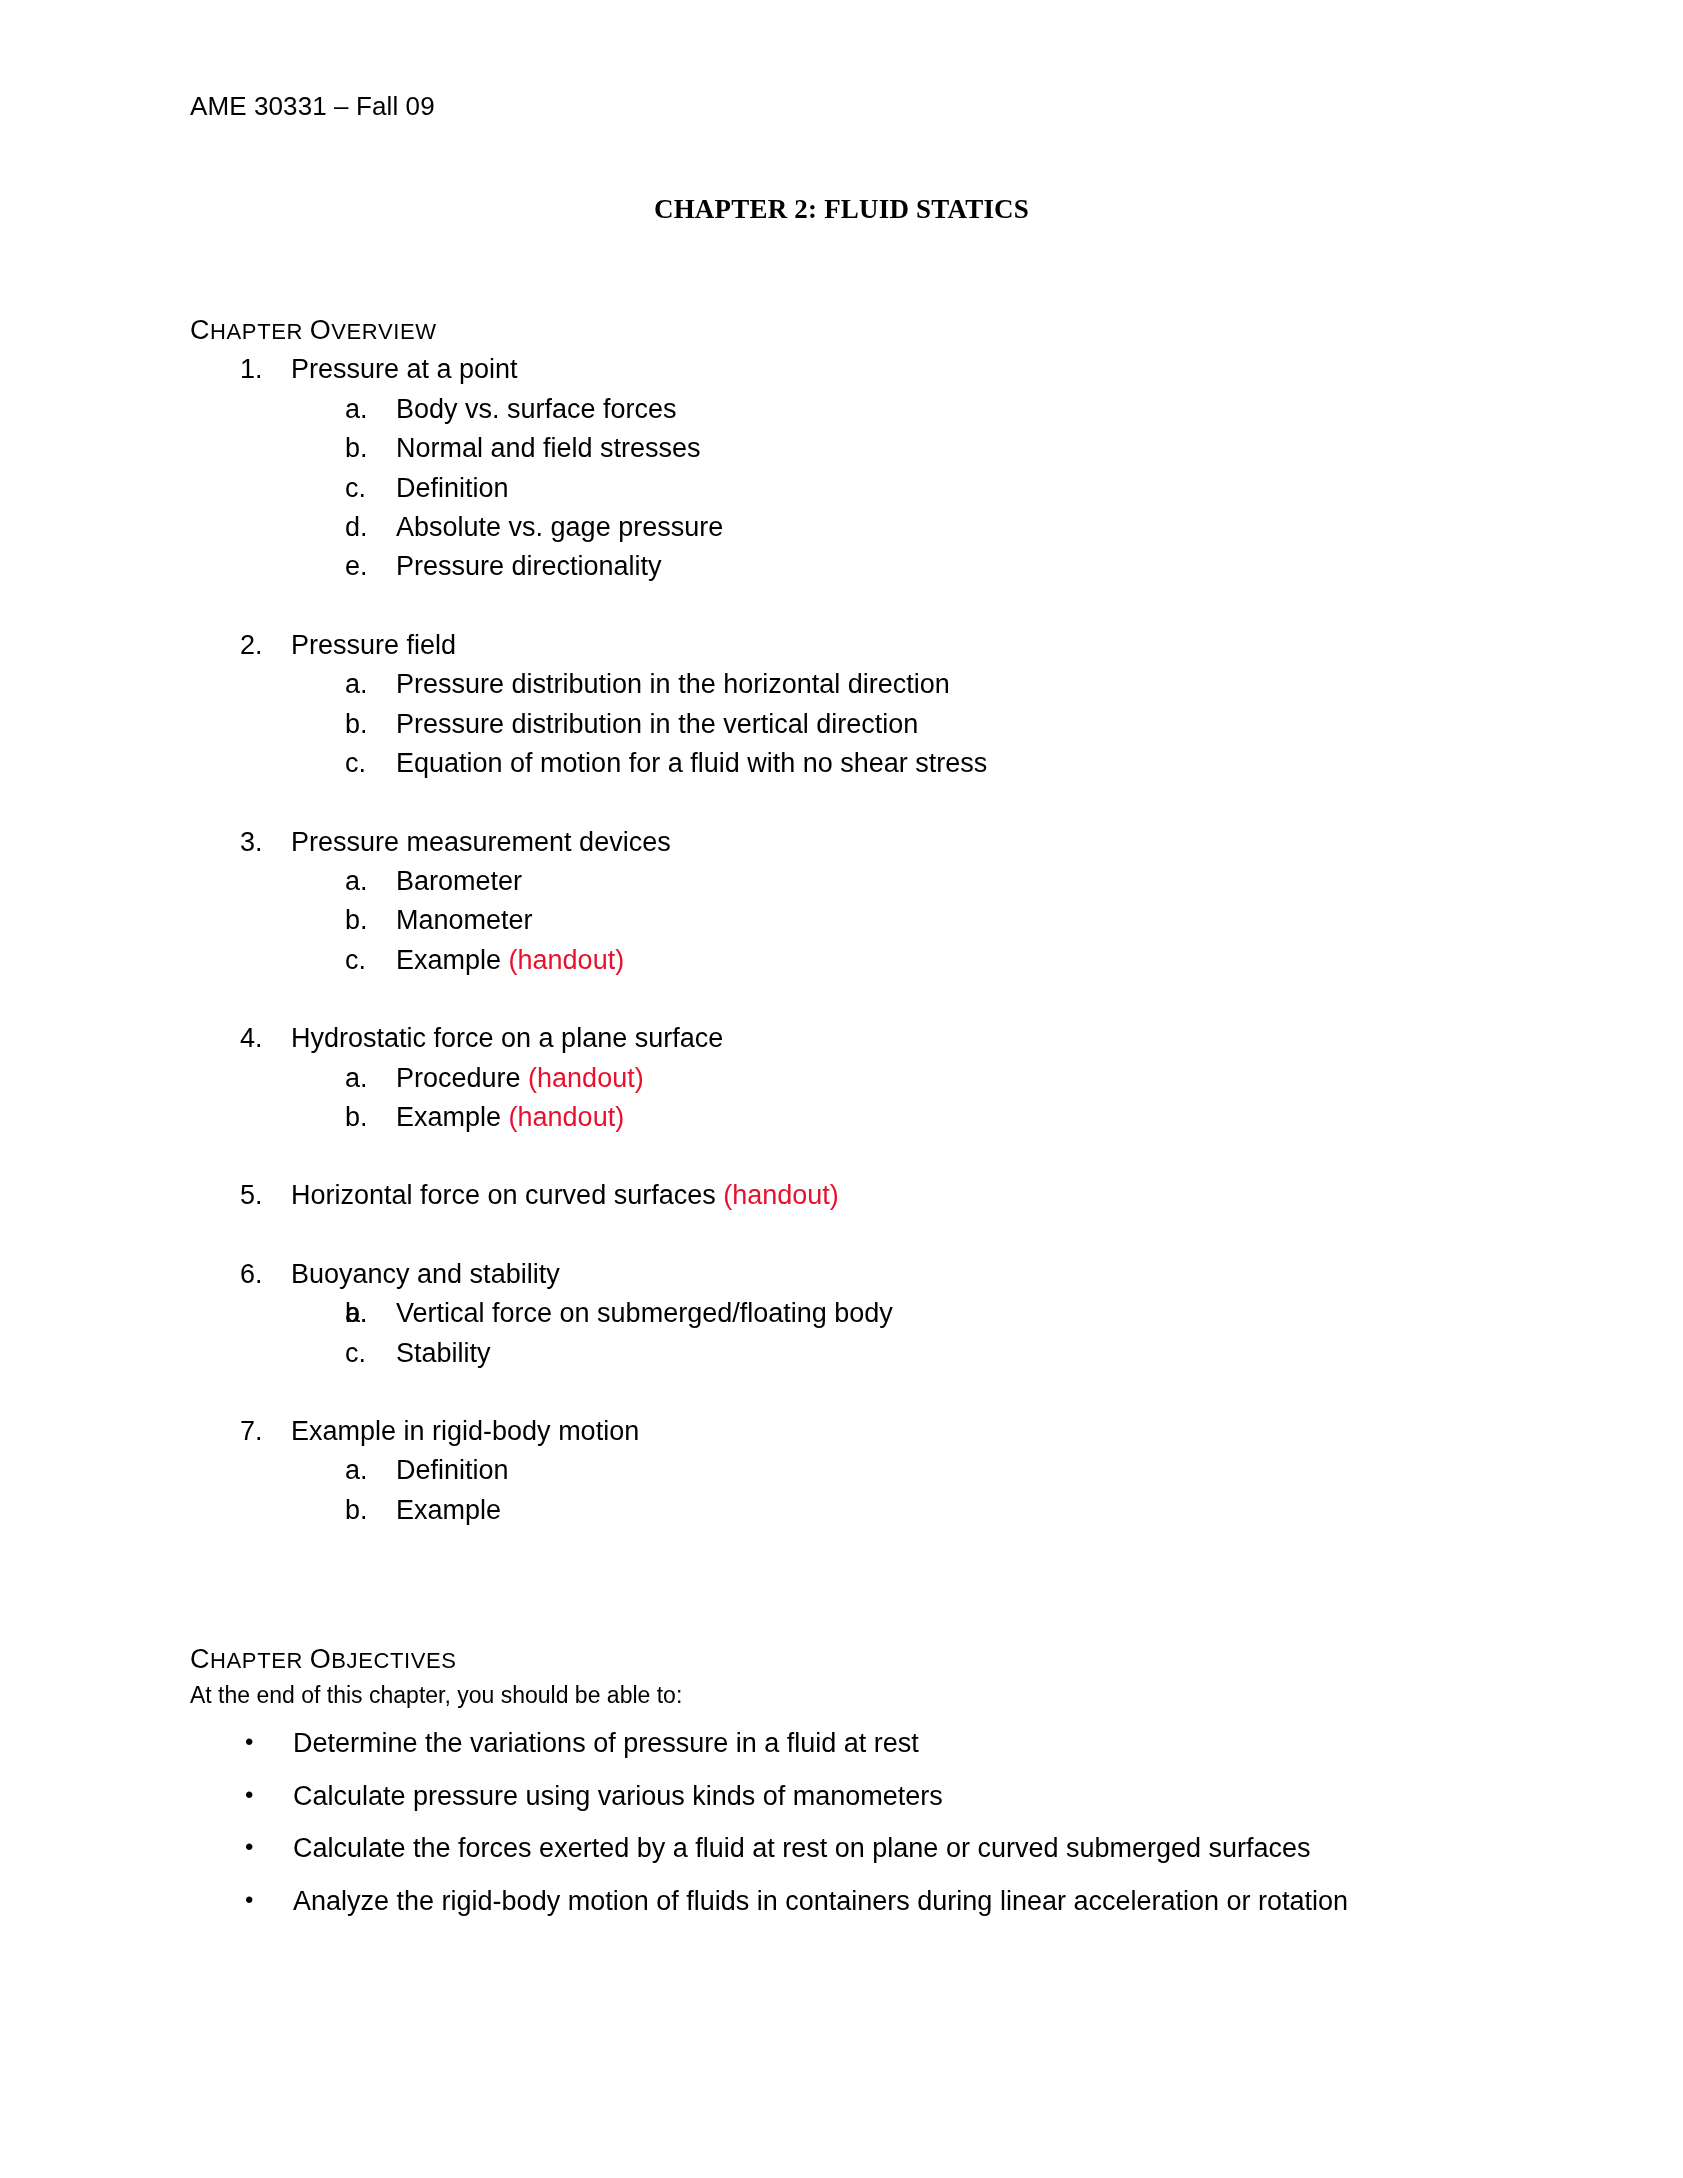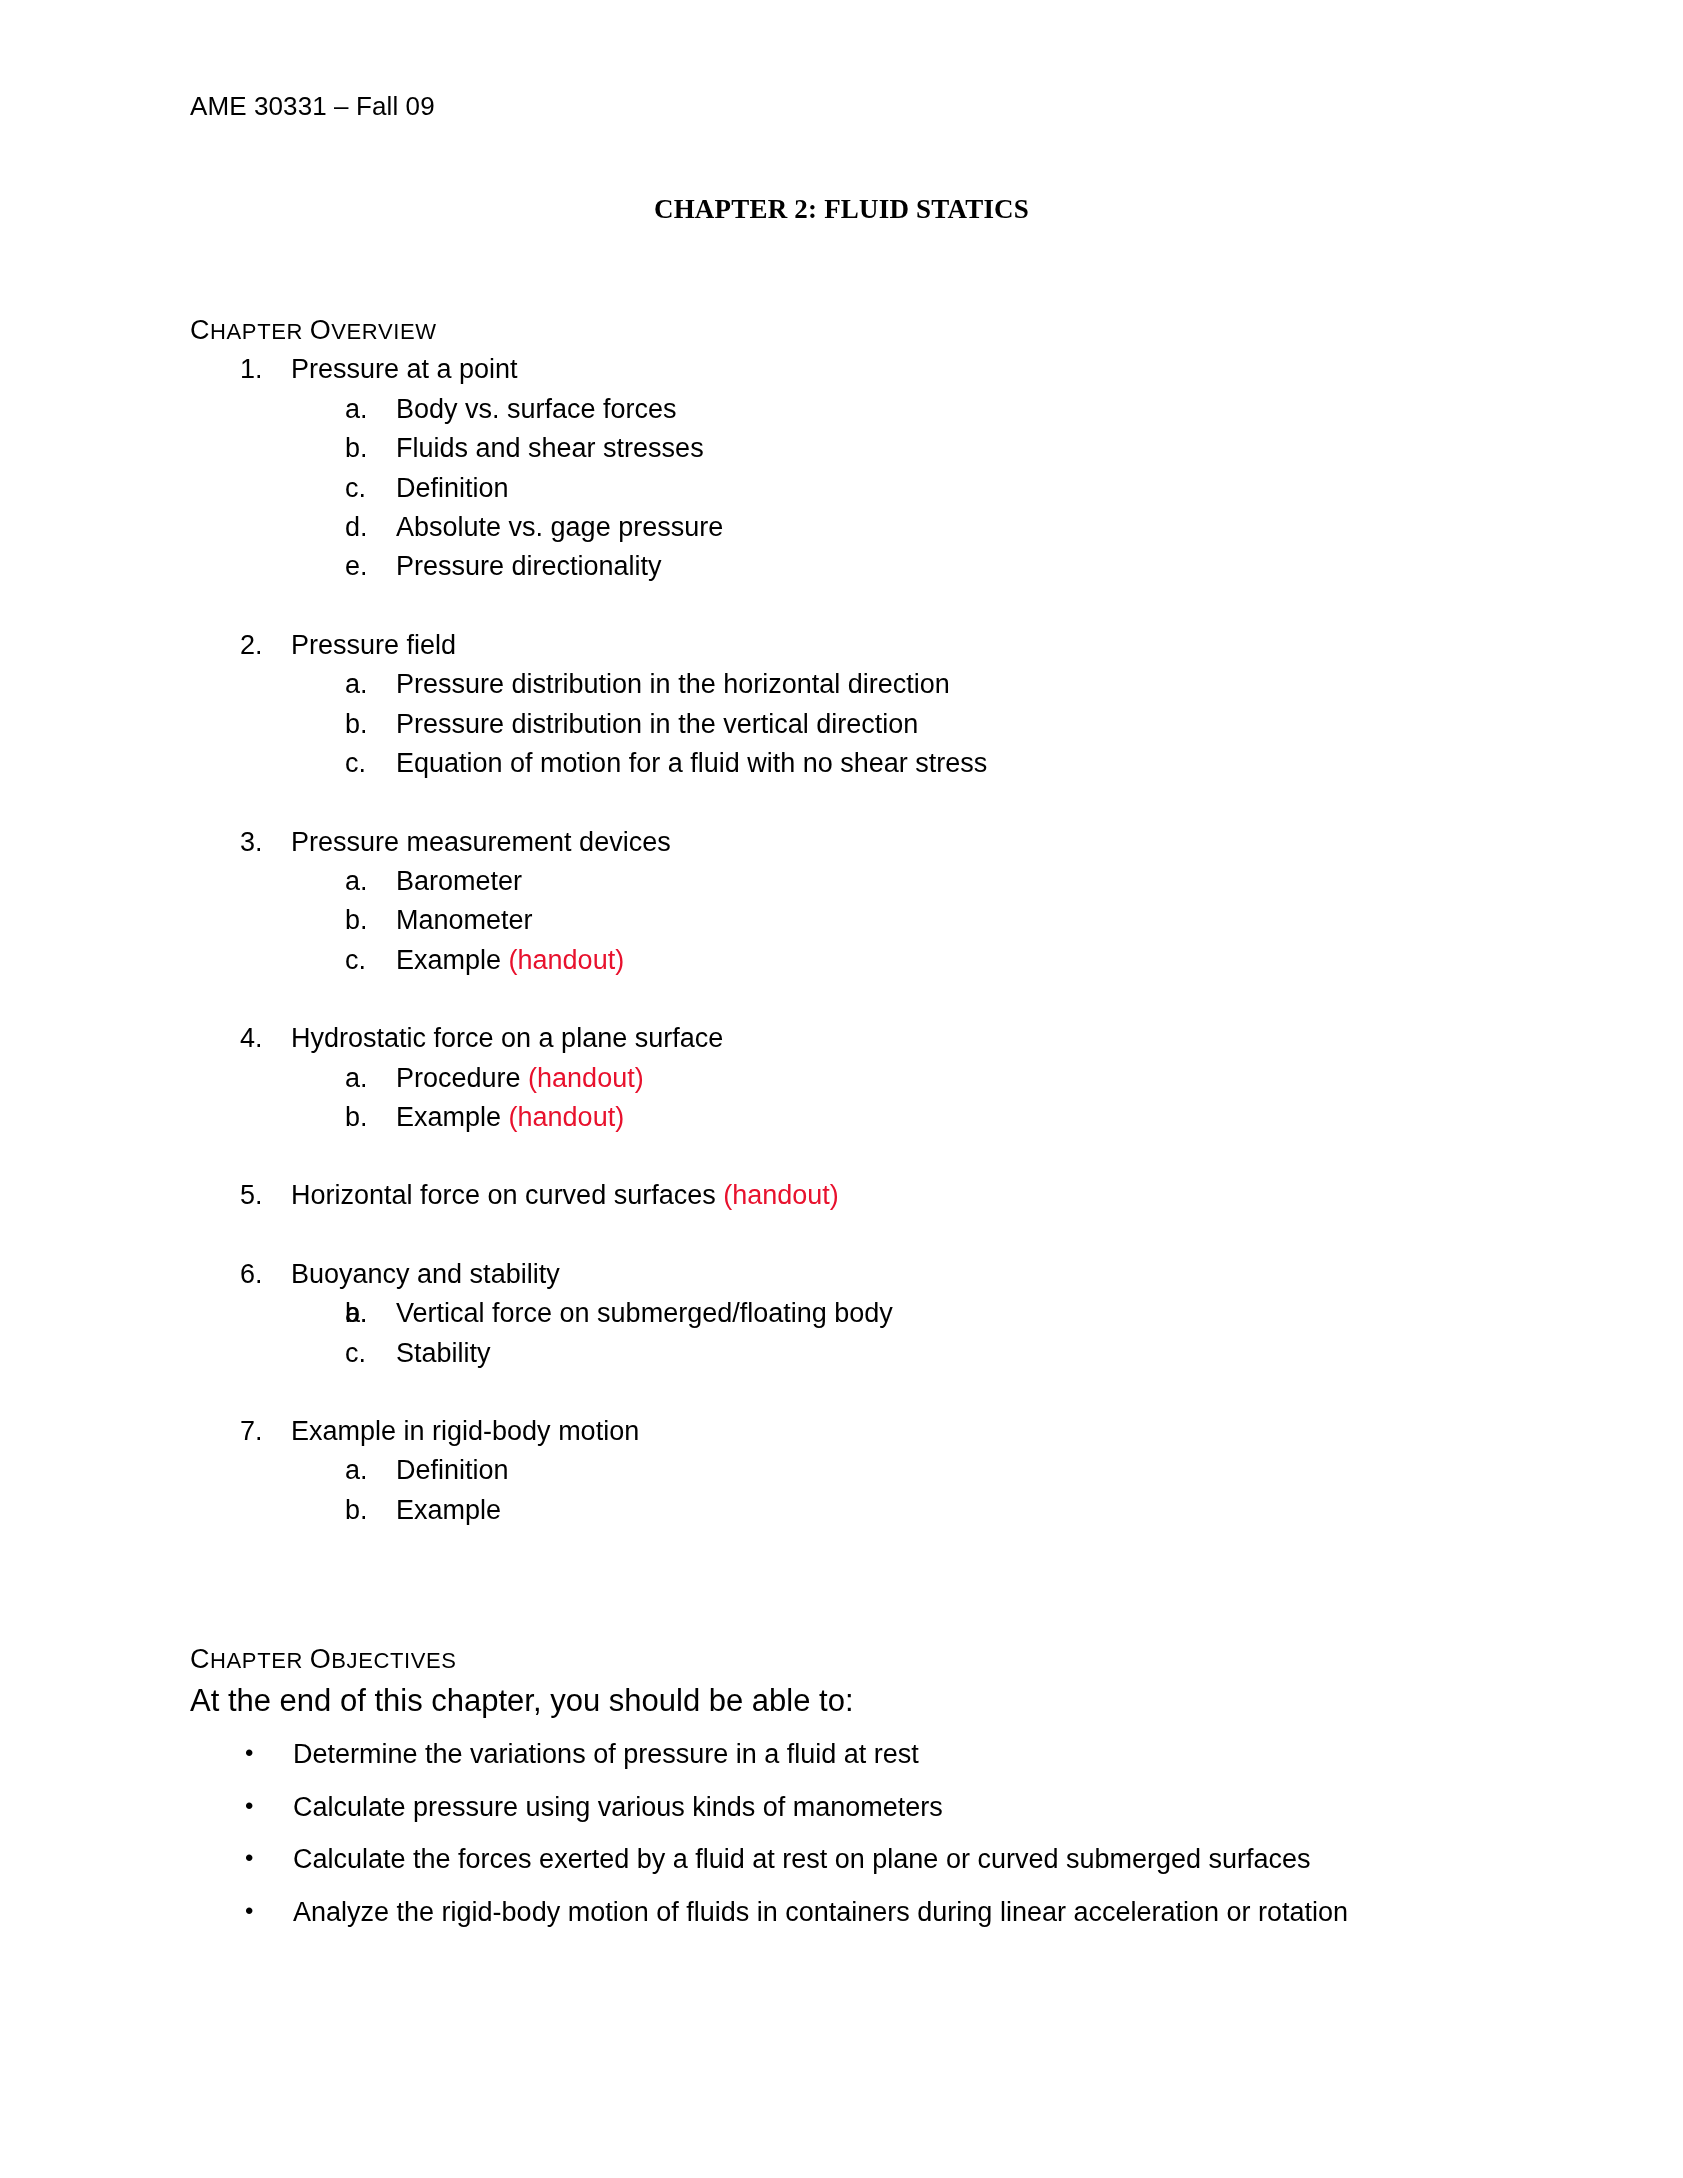--- a/index.html
+++ b/index.html
@@ -61,21 +61,21 @@
     font-size: 22px;
     letter-spacing: 0.6px;
     margin: 0 0 2px 0;
     line-height: 1.35;
   }
   .section-heading .cap {
     font-size: 27px;
   }
 
   .intro-line {
-    font-size: 31px;
+    font-size: 23px;
     line-height: 1.38;
     margin: 0;
   }
 
   
   ol.outline {
     list-style: none;
     margin: 0;
     padding: 0;
   }
@@ -157,21 +157,21 @@
     <ol class="outline">
 
       <li class="num-item">
         <div class="row level1">
           <span class="marker">1.</span><span>Pressure at a point</span>
         </div>
         <div class="row level2">
           <span class="marker">a.</span><span>Body vs. surface forces</span><span class="handout"></span>
         </div>
         <div class="row level2">
-          <span class="marker">b.</span><span>Fluids and shear stresses</span><span class="handout"></span>
+          <span class="marker">b.</span><span>Normal and field stresses</span><span class="handout"></span>
         </div>
         <div class="row level2">
           <span class="marker">c.</span><span>Definition</span><span class="handout"></span>
         </div>
         <div class="row level2">
           <span class="marker">d.</span><span>Absolute vs. gage pressure</span><span class="handout"></span>
         </div>
         <div class="row level2">
           <span class="marker">e.</span><span>Pressure directionality</span><span class="handout"></span>
         </div>

